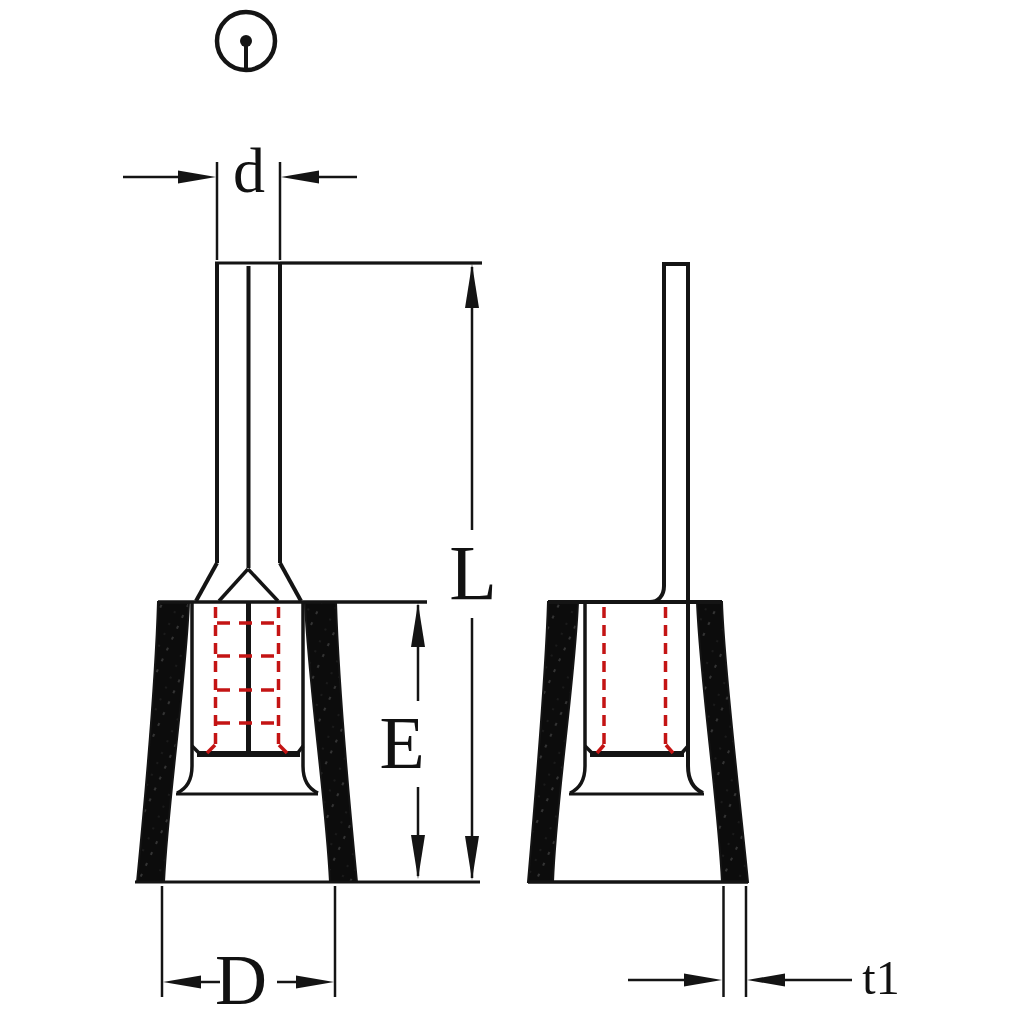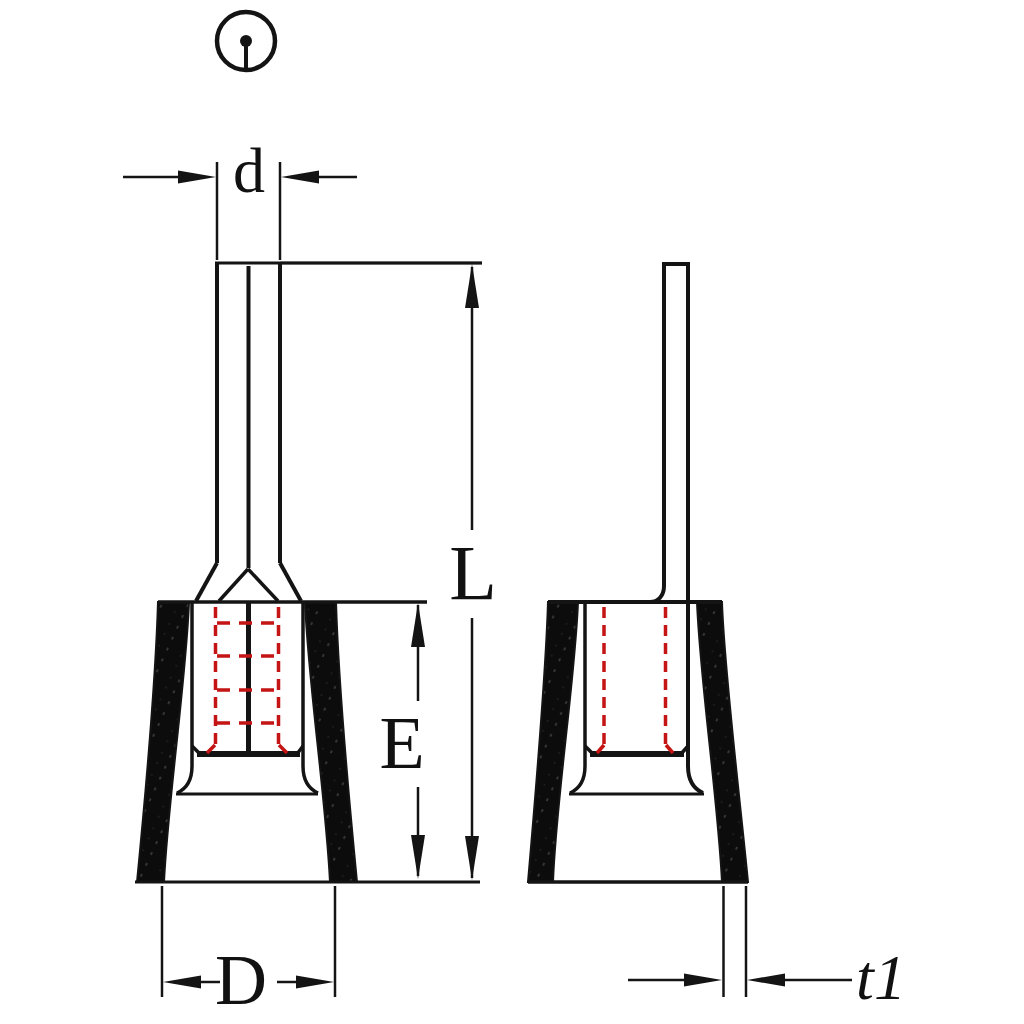--- a/index.html
+++ b/index.html
@@ -17,21 +17,21 @@
     color:#111111;
     font-family:"Liberation Serif", serif;
     line-height:1;
     white-space:nowrap;
     user-select:none;
   }
   .lbl-d {left:249px;top:171px;font-size:64px;}
   .lbl-L {left:473px;top:573px;font-size:78px;}
   .lbl-E {left:402px;top:743px;font-size:74px;}
   .lbl-D {left:241px;top:980px;font-size:72px;}
-  .lbl-t1{left:881px;top:978px;font-size:64px;font-style:italic;}
+  .lbl-t1{left:881px;top:978px;font-size:48px;}
 </style>
 </head>
 <body>
 
 <div id="canvas">
 
   <svg id="drawing" width="1024" height="1024" viewBox="0 0 1024 1024" fill="none" stroke-linecap="butt">
     <defs>
       <pattern id="tex" width="24" height="24" patternUnits="userSpaceOnUse" patternTransform="rotate(115)">
         <rect width="24" height="24" fill="#0c0c0c"></rect>

